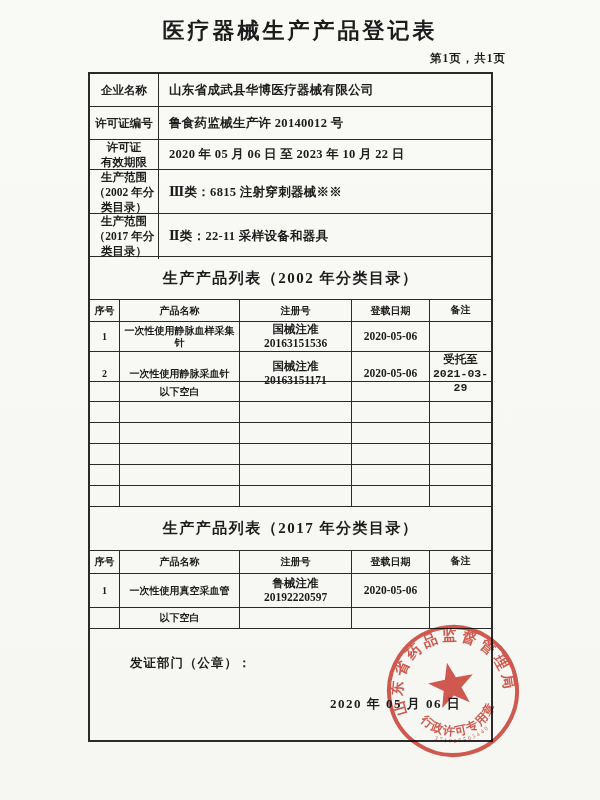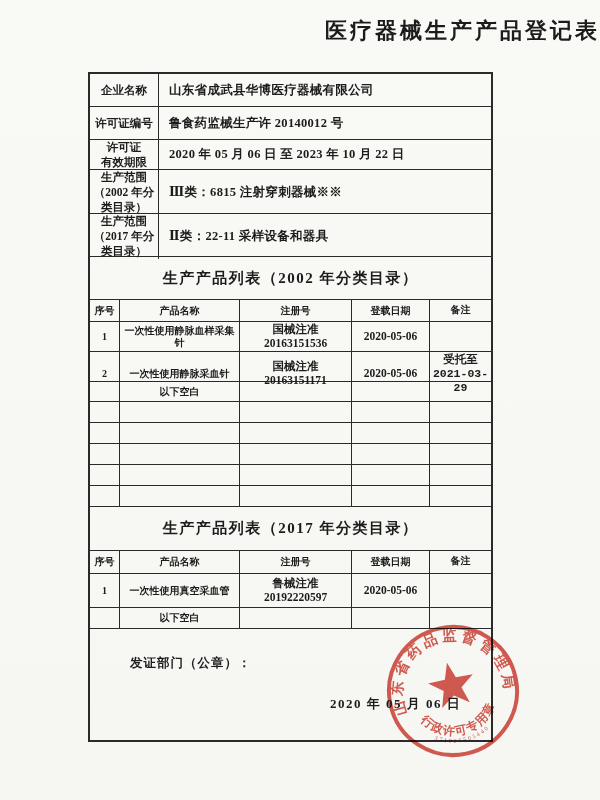--- a/index.html
+++ b/index.html
@@ -1,18 +1,18 @@
 <!DOCTYPE html>
 <html><head>
 <meta charset="utf-8">
 <style>
   html,body{margin:0;padding:0;}
   body{width:600px;height:800px;background:#fbfbf9;font-family:"Liberation Serif","DejaVu Serif",serif;color:#1c1c1c;}
   .sheet{position:relative;width:600px;height:800px;background:linear-gradient(180deg,#f9f9f6 0%,#f6f6f3 100%);overflow:hidden;}
-  .title{position:absolute;top:16px;left:0;width:100%;text-align:right;font-size:22px;font-weight:bold;letter-spacing:3px;}
+  .title{position:absolute;top:16px;left:0;width:100%;text-align:center;font-size:22px;font-weight:bold;letter-spacing:3px;}
   .page-ind{position:absolute;top:51px;left:0;width:506px;text-align:right;font-size:11.5px;font-weight:bold;letter-spacing:1px;}
   .ftable{position:absolute;left:88px;top:72px;width:405px;height:670px;border:2px solid #2a2a2a;box-sizing:border-box;display:flex;flex-direction:column;background:transparent;}
   .row{border-bottom:1.5px solid #2a2a2a;box-sizing:border-box;display:grid;flex:none;}
   .info{grid-template-columns:69px 1fr;}
   .ilabel{border-right:1.5px solid #2a2a2a;display:flex;align-items:center;justify-content:center;text-align:center;font-weight:bold;font-size:11.5px;line-height:1.3;white-space:pre-line;}
   .ivalue{display:flex;align-items:center;padding-left:10px;font-weight:bold;font-size:12.5px;letter-spacing:0.3px;}
   .stitle{display:flex;align-items:center;justify-content:center;font-weight:bold;font-size:15px;letter-spacing:1.5px;grid-template-columns:none;}
   .prow{grid-template-columns:30px 120px 112px 78px 1fr;}
   .c{border-right:1.5px solid #2a2a2a;display:flex;align-items:center;justify-content:center;text-align:center;font-weight:bold;font-size:10px;line-height:1.2;white-space:pre-line;padding:1px 2px;box-sizing:border-box;}
   .c:last-child{border-right:none;font-family:Liberation Mono, monospace;}
@@ -23,20 +23,21 @@
   .issuer{position:absolute;left:40px;top:26px;font-size:12.5px;font-weight:bold;letter-spacing:1px;}
   .issue-date{position:absolute;left:240px;top:66px;font-size:13px;font-weight:bold;letter-spacing:1.5px;z-index:9;}
   .stamp{position:absolute;left:378px;top:616px;width:150px;height:150px;z-index:5;opacity:0.82;mix-blend-mode:multiply;transform:rotate(-12deg);}
   .stamp svg text{font-family:"Liberation Serif","DejaVu Serif",serif;}
 </style>
 </head>
 <body>
 
 <div class="sheet">
   <div class="title">医疗器械生产产品登记表</div>
+  <div class="page-ind">第1页，共1页</div>
 
   <div class="ftable">
 
     <div class="row info h33">
       <div class="ilabel">企业名称</div>
       <div class="ivalue">山东省成武县华博医疗器械有限公司</div>
     </div>
     <div class="row info h33">
       <div class="ilabel">许可证编号</div>
       <div class="ivalue">鲁食药监械生产许 20140012 号</div>

